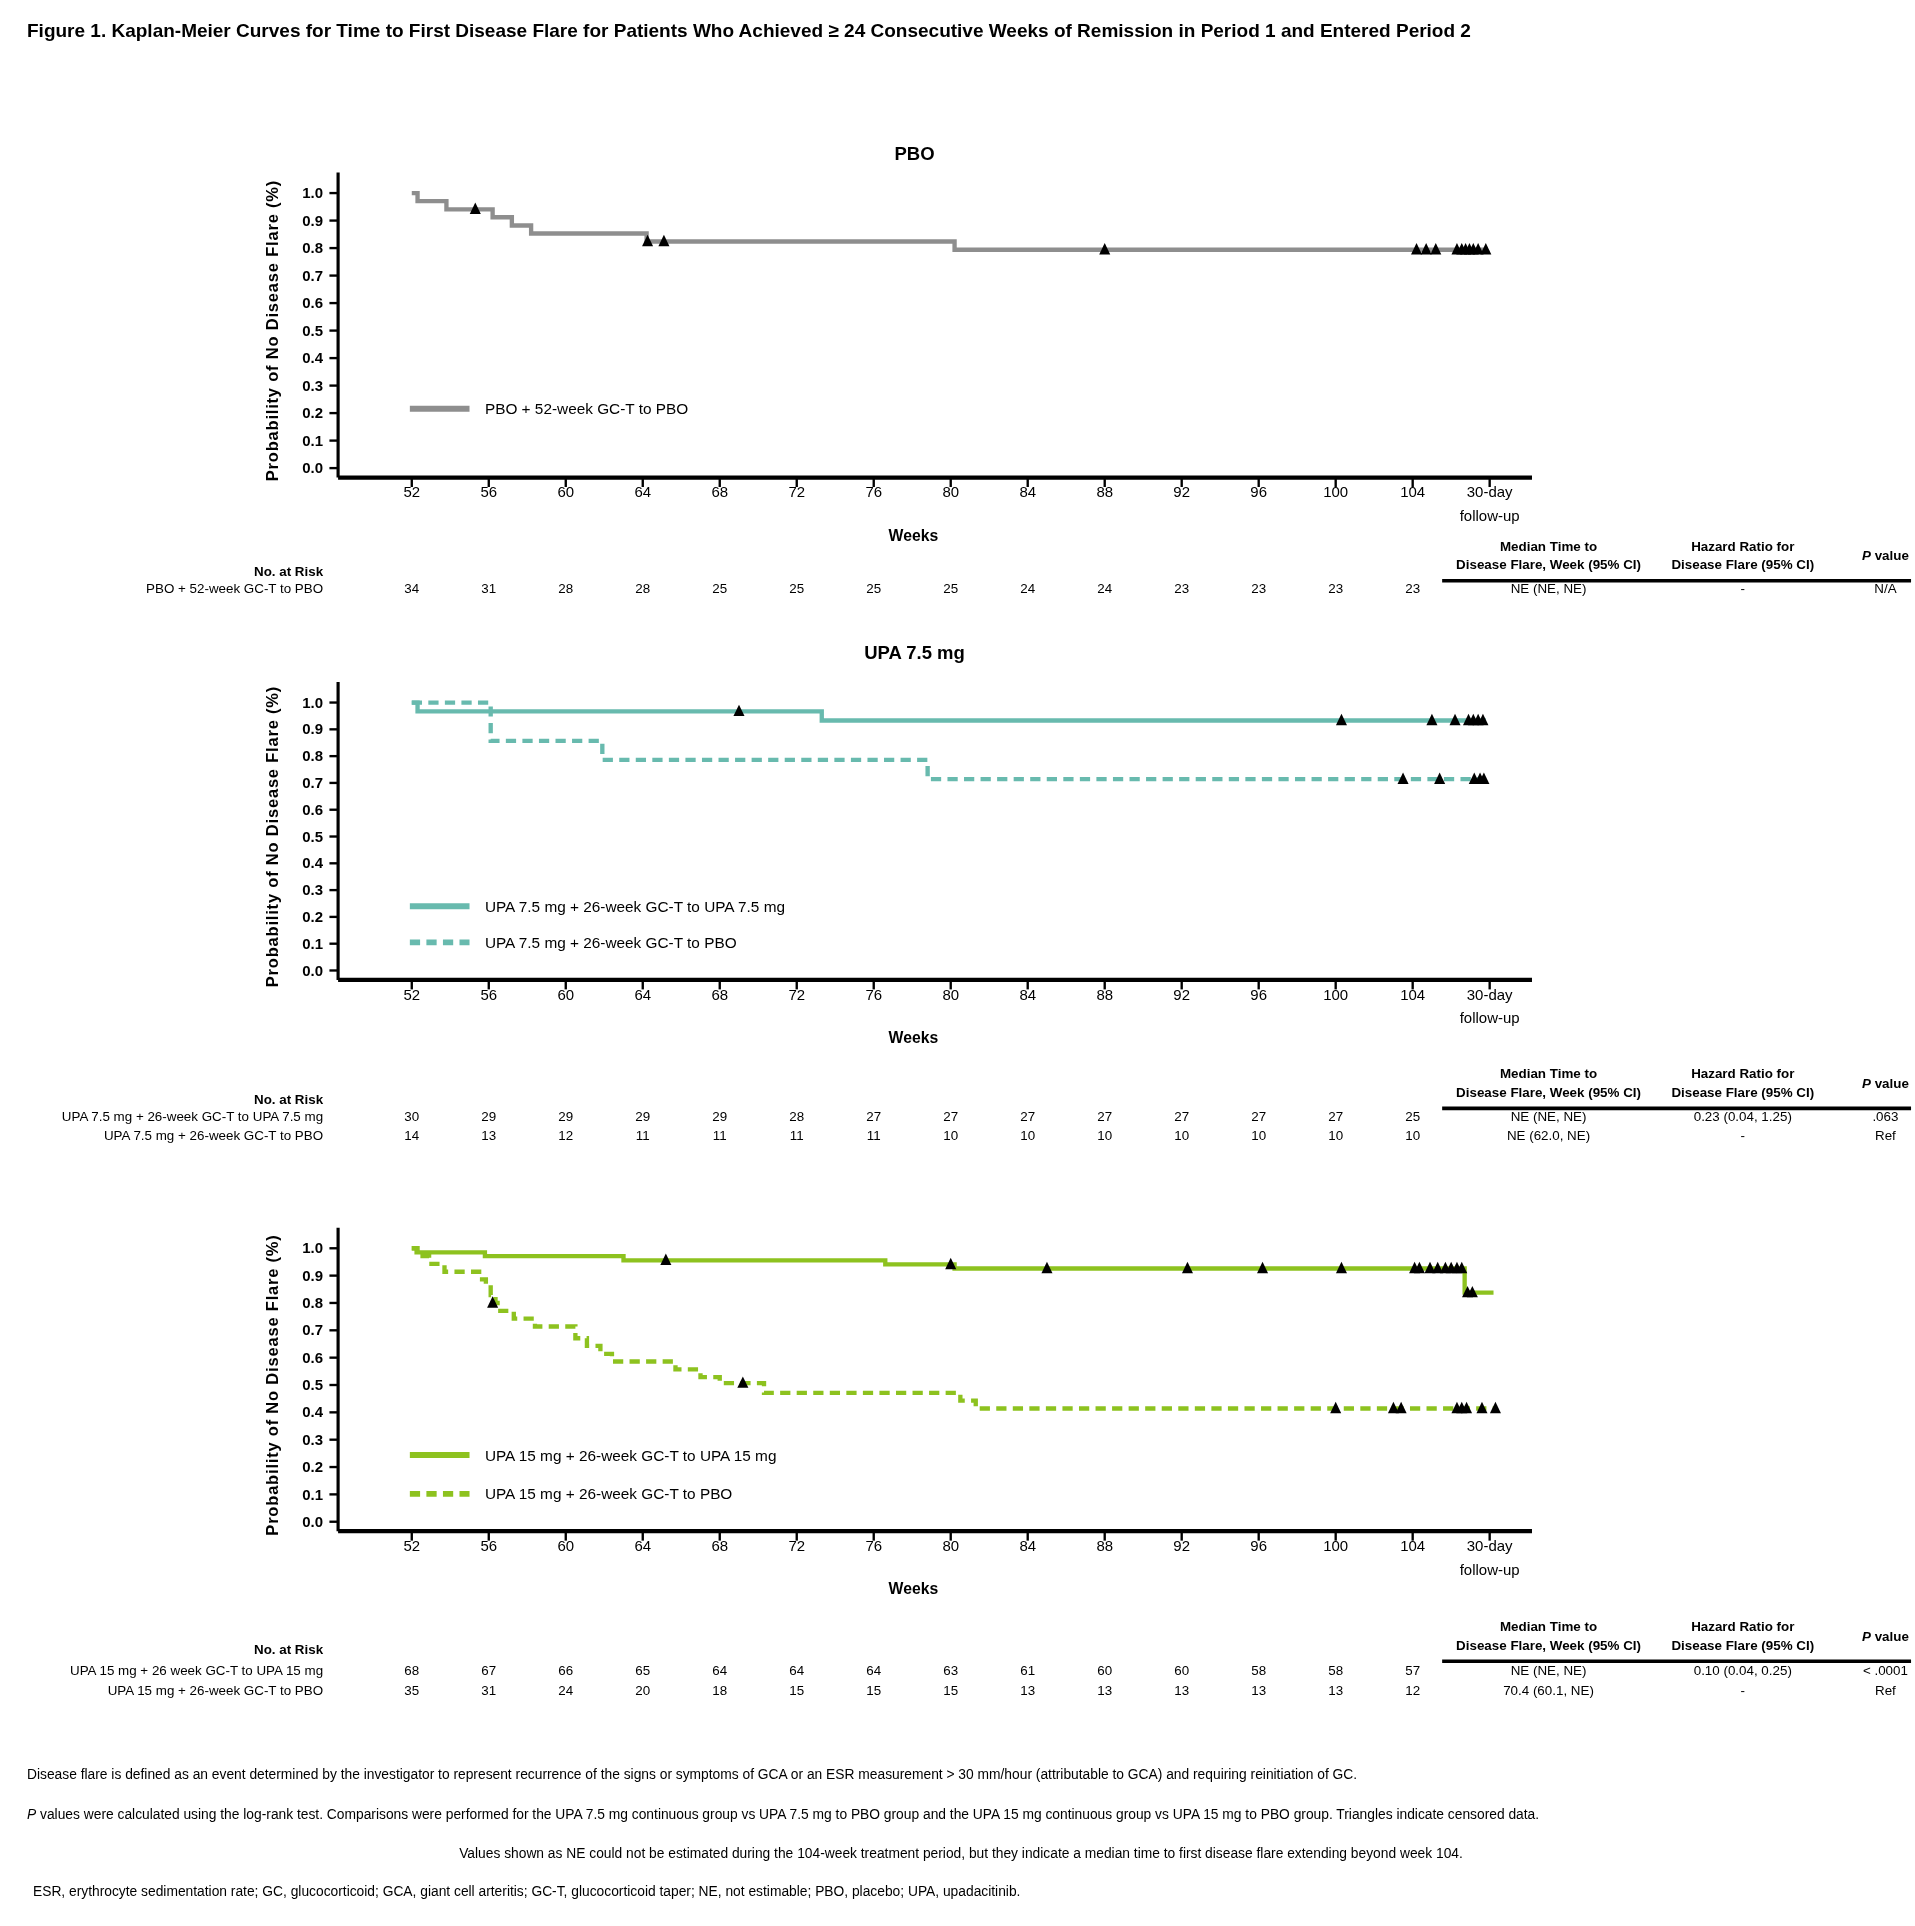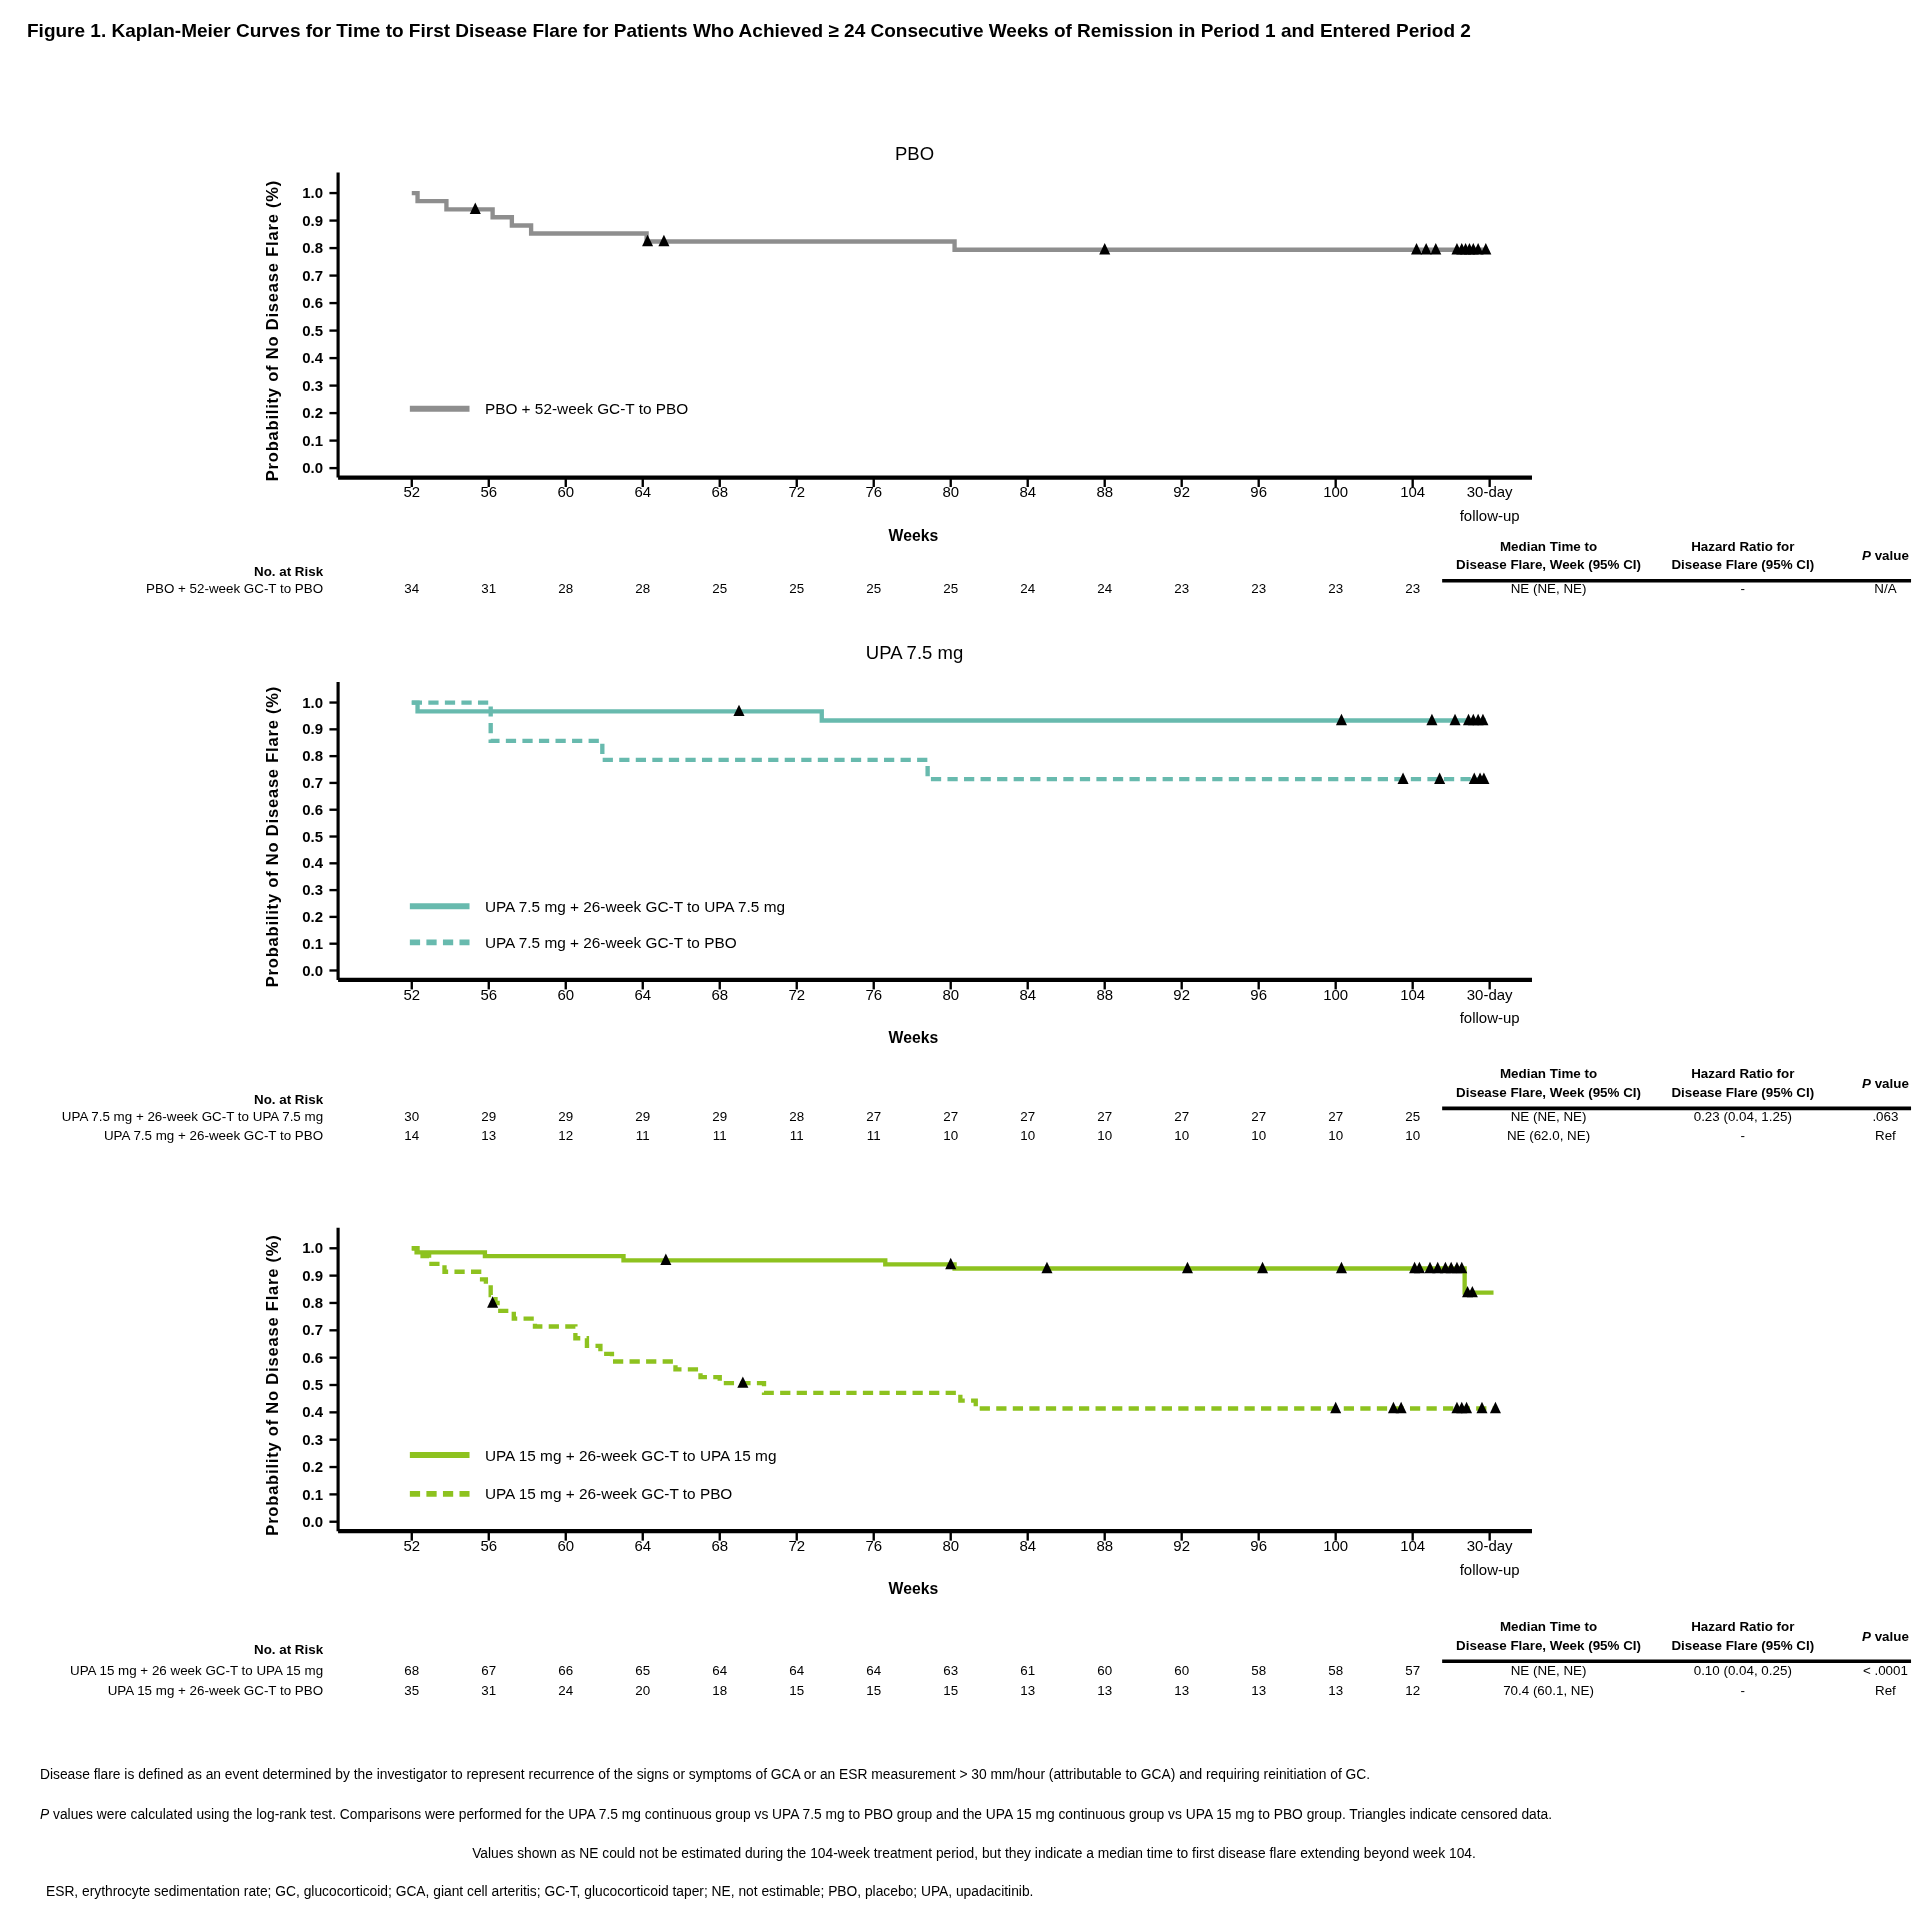--- a/index.html
+++ b/index.html
@@ -1,21 +1,21 @@
 <!DOCTYPE html>
 <html style="font-size:6.3px"><head>
 <meta charset="utf-8">
 <style>
   html,body{margin:0;padding:0;background:#ffffff;}
   body{font-family:"Liberation Sans", sans-serif; color:#000;}
   .page{position:relative;width:1915px;height:1926px;background:#fff;overflow:hidden;}
   .fig-title{position:absolute;left:27px;top:15px;width:1868px;font-size:19px;font-weight:bold;line-height:31.5px;}
-  .chart-title{position:absolute;left:355px;width:1119px;text-align:center;font-size:18.5px;font-weight:normal;}
+  .chart-title{position:absolute;left:355px;width:1119px;text-align:center;font-size:18.5px;font-weight:bold;}
   #t0{top:143px;} #t1{top:642px;text-align:center;} #t2{top:1193px;}
-  .footnote{position:absolute;left:40px;width:1868px;font-size:13.8px;line-height:17.3px;}
+  .footnote{position:absolute;left:27px;width:1868px;font-size:13.8px;line-height:17.3px;}
   #fn1{top:1766px;} #fn2{top:1806px;} #fn3{top:1845px;text-align:center;} #fn4{top:1883px;margin-left:6px;}
   .it{font-style:italic;}
   svg text{font-family:"Liberation Sans", sans-serif;}
 </style>
 </head>
 <body>
 
 <div class="page">
 
   <div class="fig-title">Figure 1. Kaplan-Meier Curves for Time to First Disease Flare for Patients Who Achieved ≥ 24 Consecutive Weeks of Remission in Period 1 and Entered Period 2</div>

